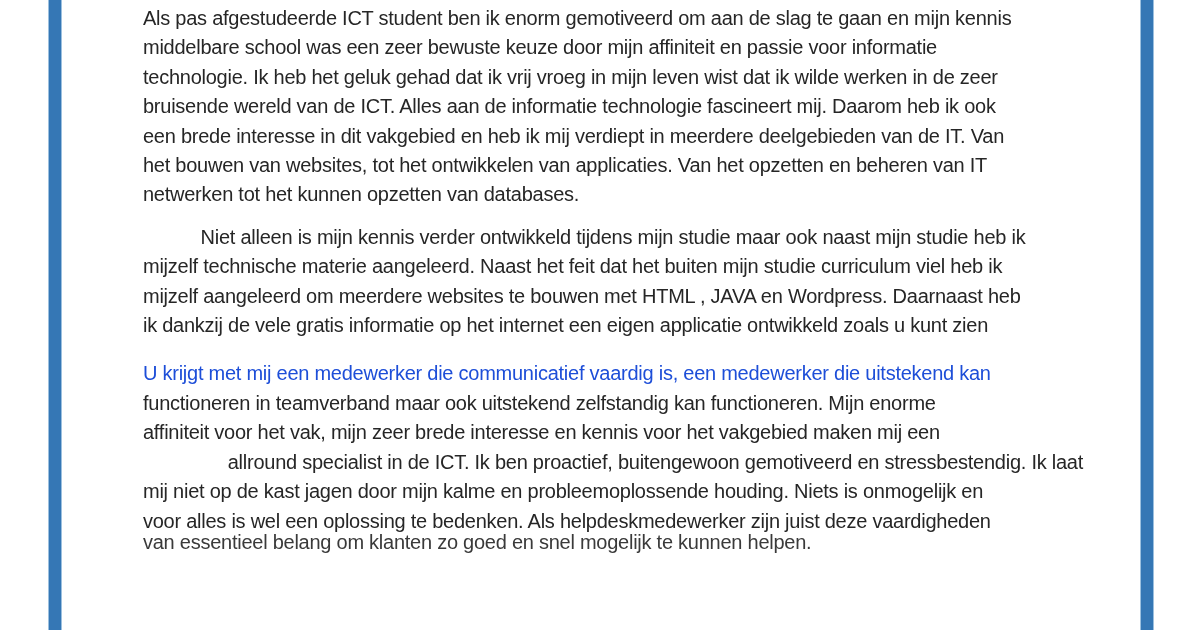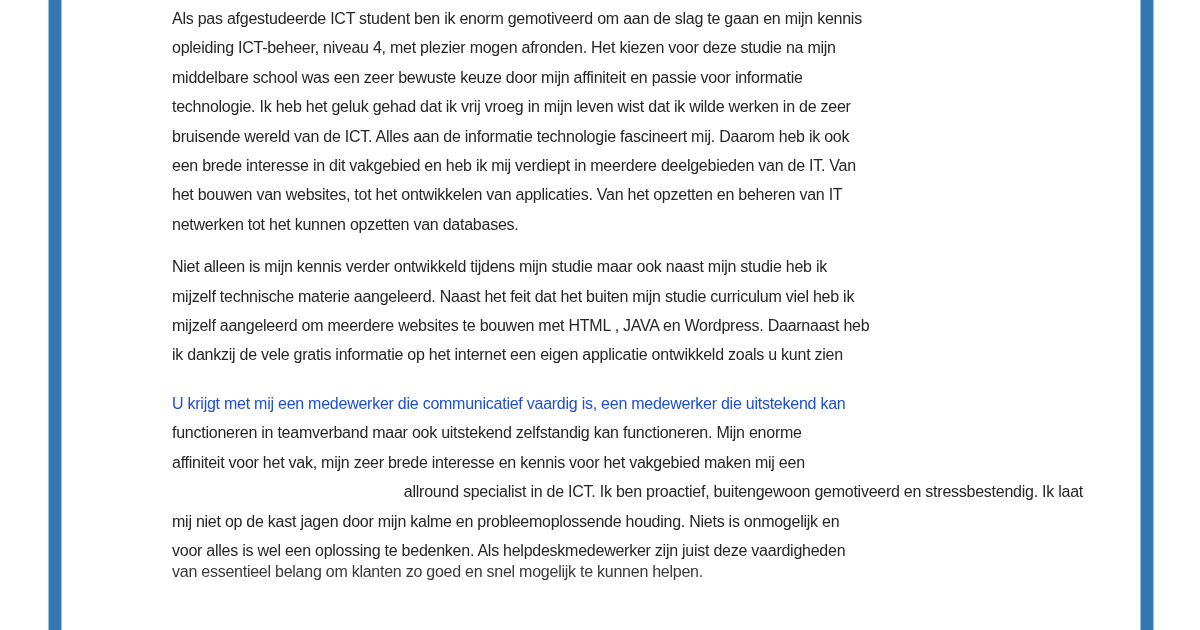--- a/index.html
+++ b/index.html
@@ -38,50 +38,48 @@
   }
   .para {
     margin: 0 0 13px 0;
   }
   .para:nth-of-type(2) {
     margin-bottom: 19px;
   }
   .line {
     white-space: nowrap;
     line-height: 29.4px;
-    font-size: 16px;
+    font-size: 20px;
     letter-spacing: -0.25px;
     color: #262626;
-    margin-left: 29px;
   }
   .line.clipped {
     margin-top: -8px;
     color: #3a3a3a;
   }
 </style>
 </head>
 <body>
 
 <div class="page">
   <div class="accent-bar left" style="background: rgb(53, 119, 181); border-left-color: rgb(156, 192, 223); border-right-color: rgb(156, 192, 223);"></div>
   <div class="accent-bar right" style="background: rgb(53, 119, 181); border-left-color: rgb(156, 192, 223); border-right-color: rgb(156, 192, 223);"></div>
 
   <div class="letter-body" id="letter-body">
       <div class="para">
         <div class="line" style="color: rgb(38, 38, 38);">Als pas afgestudeerde ICT student ben ik enorm gemotiveerd om aan de slag te gaan en mijn kennis</div>
-        <div class="line" style="color: rgb(38, 38, 38);">opleiding ICT-beheer, niveau 4, met plezier mogen afronden. Het kiezen voor deze studie na mijn</div>
         <div class="line" style="color: rgb(38, 38, 38);">middelbare school was een zeer bewuste keuze door mijn affiniteit en passie voor informatie</div>
         <div class="line" style="color: rgb(38, 38, 38);">technologie. Ik heb het geluk gehad dat ik vrij vroeg in mijn leven wist dat ik wilde werken in de zeer</div>
         <div class="line" style="color: rgb(38, 38, 38);">bruisende wereld van de ICT. Alles aan de informatie technologie fascineert mij. Daarom heb ik ook</div>
         <div class="line" style="color: rgb(38, 38, 38);">een brede interesse in dit vakgebied en heb ik mij verdiept in meerdere deelgebieden van de IT. Van</div>
         <div class="line" style="color: rgb(38, 38, 38);">het bouwen van websites, tot het ontwikkelen van applicaties. Van het opzetten en beheren van IT</div>
         <div class="line" style="color: rgb(38, 38, 38);">netwerken tot het kunnen opzetten van databases.</div>
       </div>
       <div class="para">
-        <div class="line" style="color: rgb(38, 38, 38);">Niet alleen is mijn kennis verder ontwikkeld tijdens mijn studie maar ook naast mijn studie heb ik</div>
+        <div class="line" style="color: rgb(38, 38, 38); text-align: center;">Niet alleen is mijn kennis verder ontwikkeld tijdens mijn studie maar ook naast mijn studie heb ik</div>
         <div class="line" style="color: rgb(38, 38, 38);">mijzelf technische materie aangeleerd. Naast het feit dat het buiten mijn studie curriculum viel heb ik</div>
         <div class="line" style="color: rgb(38, 38, 38);">mijzelf aangeleerd om meerdere websites te bouwen met HTML , JAVA en Wordpress. Daarnaast heb</div>
         <div class="line" style="color: rgb(38, 38, 38);">ik dankzij de vele gratis informatie op het internet een eigen applicatie ontwikkeld zoals u kunt zien</div>
       </div>
       <div class="para">
         <div class="line" style="color: #1d4ed8;">U krijgt met mij een medewerker die communicatief vaardig is, een medewerker die uitstekend kan</div>
         <div class="line" style="color: rgb(38, 38, 38);">functioneren in teamverband maar ook uitstekend zelfstandig kan functioneren. Mijn enorme</div>
         <div class="line" style="color: rgb(38, 38, 38);">affiniteit voor het vak, mijn zeer brede interesse en kennis voor het vakgebied maken mij een</div>
         <div class="line" style="color: rgb(38, 38, 38); text-align: right;">allround specialist in de ICT. Ik ben proactief, buitengewoon gemotiveerd en stressbestendig. Ik laat</div>
         <div class="line" style="color: rgb(38, 38, 38);">mij niet op de kast jagen door mijn kalme en probleemoplossende houding. Niets is onmogelijk en</div>

